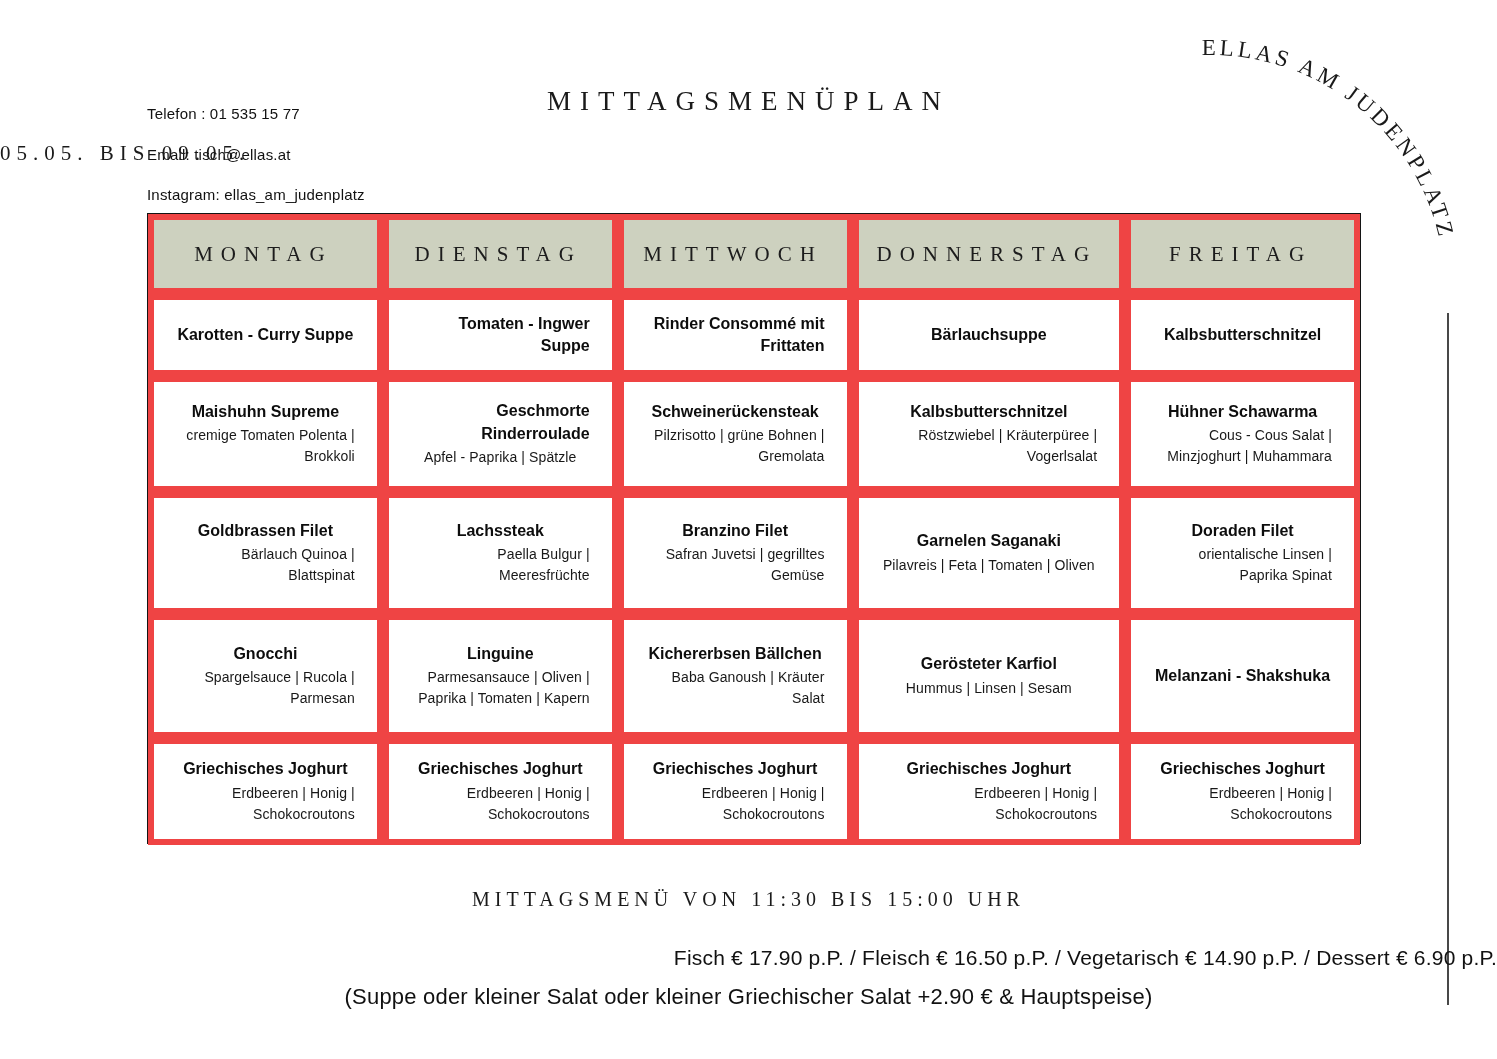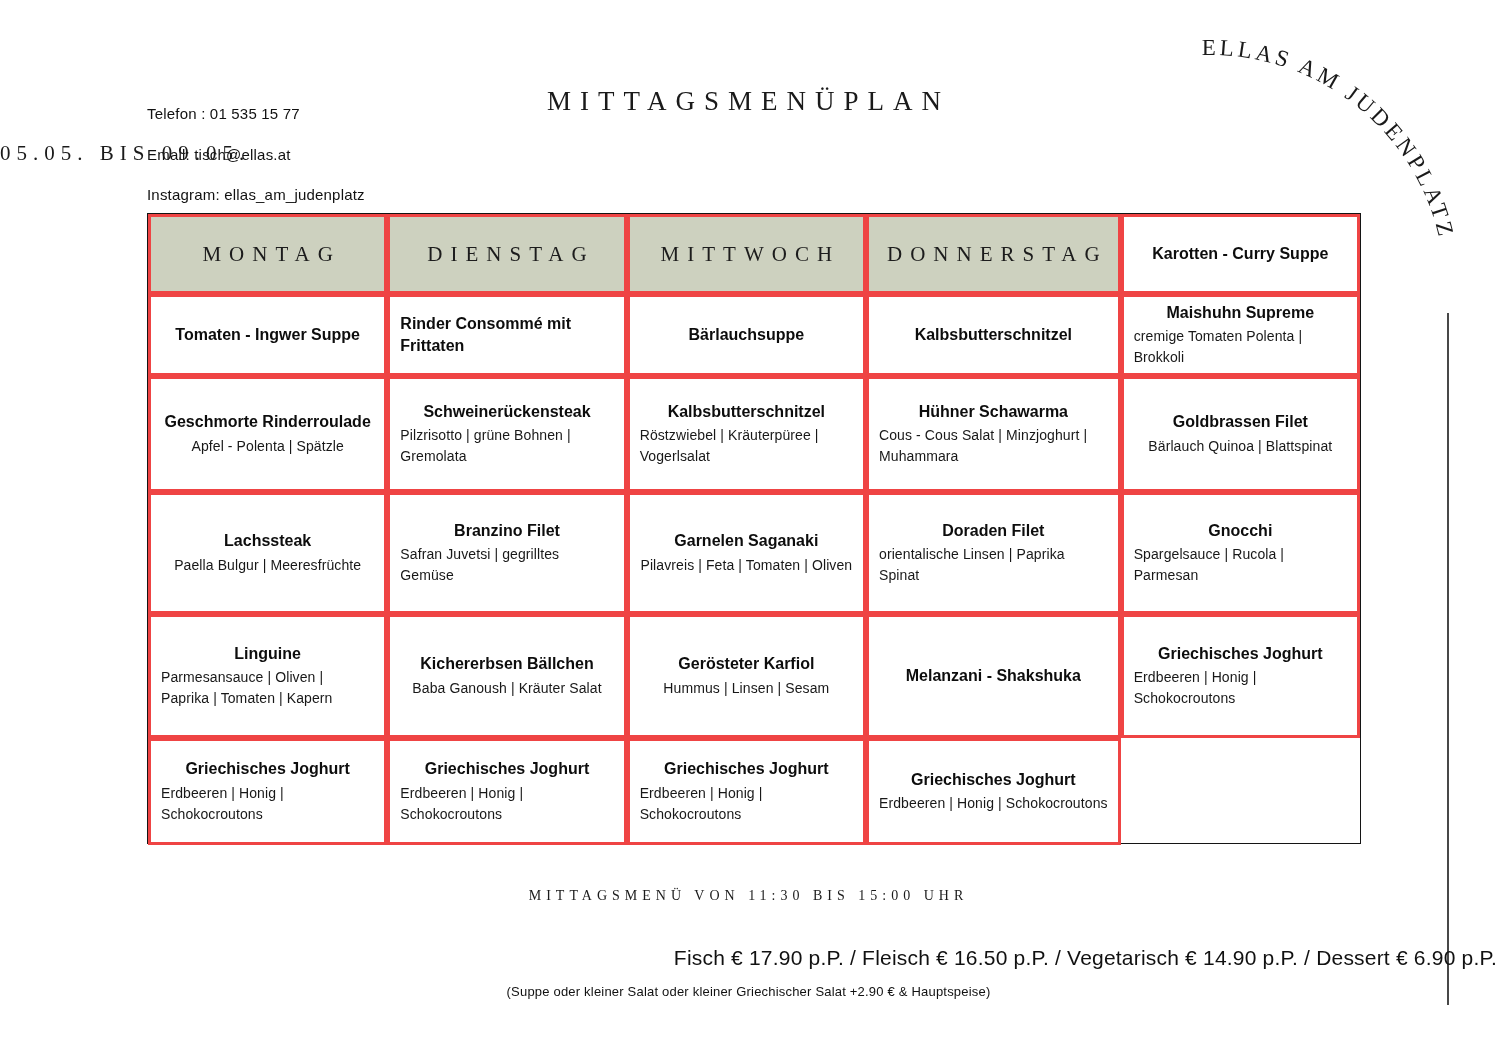--- a/index.html
+++ b/index.html
@@ -23,36 +23,36 @@
   .brand-svg text { font-family:"Liberation Serif", serif; font-size:23px; letter-spacing:3.5px; fill:#1a1a1a; }
 
   
   .menu-table {
     position:absolute; left:147px; top:213px; width:1214px; height:631px;
     display:grid; grid-template-columns:repeat(5,1fr);
     grid-template-rows:80px 82px 116px 122px 124px 107px;
     border:1px solid #141414; box-sizing:border-box;
   }
   .cell {
-    border:3px solid #ef4444; box-sizing:border-box;
+    border:6px solid #ef4444; box-sizing:border-box;
     display:flex; flex-direction:column; align-items:center; justify-content:center;
-    text-align:left; padding:4px 10px;
+    text-align:right; padding:4px 22px;
   }
   .day-cell {
     background:#cdd1bf;
     font-family:"Liberation Serif", serif; font-weight:400;
     font-size:21px; letter-spacing:8px; padding-left:18px; color:#1c1c1c;
   }
   .dish-title { font-weight:700; font-size:16px; line-height:22.5px; color:#0d0d0d; }
   .dish-sub   { font-size:14px; line-height:21px; margin-top:2px; color:#181818; letter-spacing:0.1px; }
 
   
-  .footer-hours  { position:absolute; top:888px; left:0; width:100%; text-align:center; font-size:14px; letter-spacing:5px; }
+  .footer-hours  { position:absolute; top:888px; left:0; width:100%; text-align:center; font-size:20px; letter-spacing:5px; }
   .footer-prices { position:absolute; top:946px; left:0; width:100%; text-align:right; font-size:21px; letter-spacing:0.2px; }
-  .footer-note   { position:absolute; top:984px; left:0; width:100%; text-align:center; font-size:13px; letter-spacing:0.2px; }
+  .footer-note   { position:absolute; top:984px; left:0; width:100%; text-align:center; font-size:22px; letter-spacing:0.2px; }
 </style>
 </head>
 <body>
 
 <div class="contact">
   <div>Telefon : 01 535 15 77</div>
   <div>Email: tisch@ellas.at</div>
   <div>Instagram: ellas_am_judenplatz</div>
 </div>
 
@@ -68,20 +68,21 @@
   </text>
   <line x1="318" y1="313" x2="318" y2="1005" stroke="#1a1a1a" stroke-width="1.6"></line>
 </svg>
 
 <div class="menu-table">
 
   <div class="cell day-cell">MONTAG</div>
   <div class="cell day-cell">DIENSTAG</div>
   <div class="cell day-cell">MITTWOCH</div>
   <div class="cell day-cell">DONNERSTAG</div>
+  <div class="cell day-cell">FREITAG</div>
 
   <div class="cell">
     <div class="dish-title">Karotten - Curry Suppe</div>
   </div>
   <div class="cell">
     <div class="dish-title">Tomaten - Ingwer Suppe</div>
   </div>
   <div class="cell">
     <div class="dish-title">Rinder Consommé mit Frittaten</div>
   </div>
@@ -91,21 +92,21 @@
   <div class="cell">
     <div class="dish-title">Kalbsbutterschnitzel</div>
   </div>
 
   <div class="cell">
     <div class="dish-title">Maishuhn Supreme</div>
     <div class="dish-sub">cremige Tomaten Polenta | Brokkoli</div>
   </div>
   <div class="cell">
     <div class="dish-title">Geschmorte Rinderroulade</div>
-    <div class="dish-sub">Apfel - Polenta | Spätzle</div>
+    <div class="dish-sub">Apfel - Paprika | Spätzle</div>
   </div>
   <div class="cell">
     <div class="dish-title">Schweinerückensteak</div>
     <div class="dish-sub">Pilzrisotto | grüne Bohnen | Gremolata</div>
   </div>
   <div class="cell">
     <div class="dish-title">Kalbsbutterschnitzel</div>
     <div class="dish-sub">Röstzwiebel | Kräuterpüree | Vogerlsalat</div>
   </div>
   <div class="cell">

